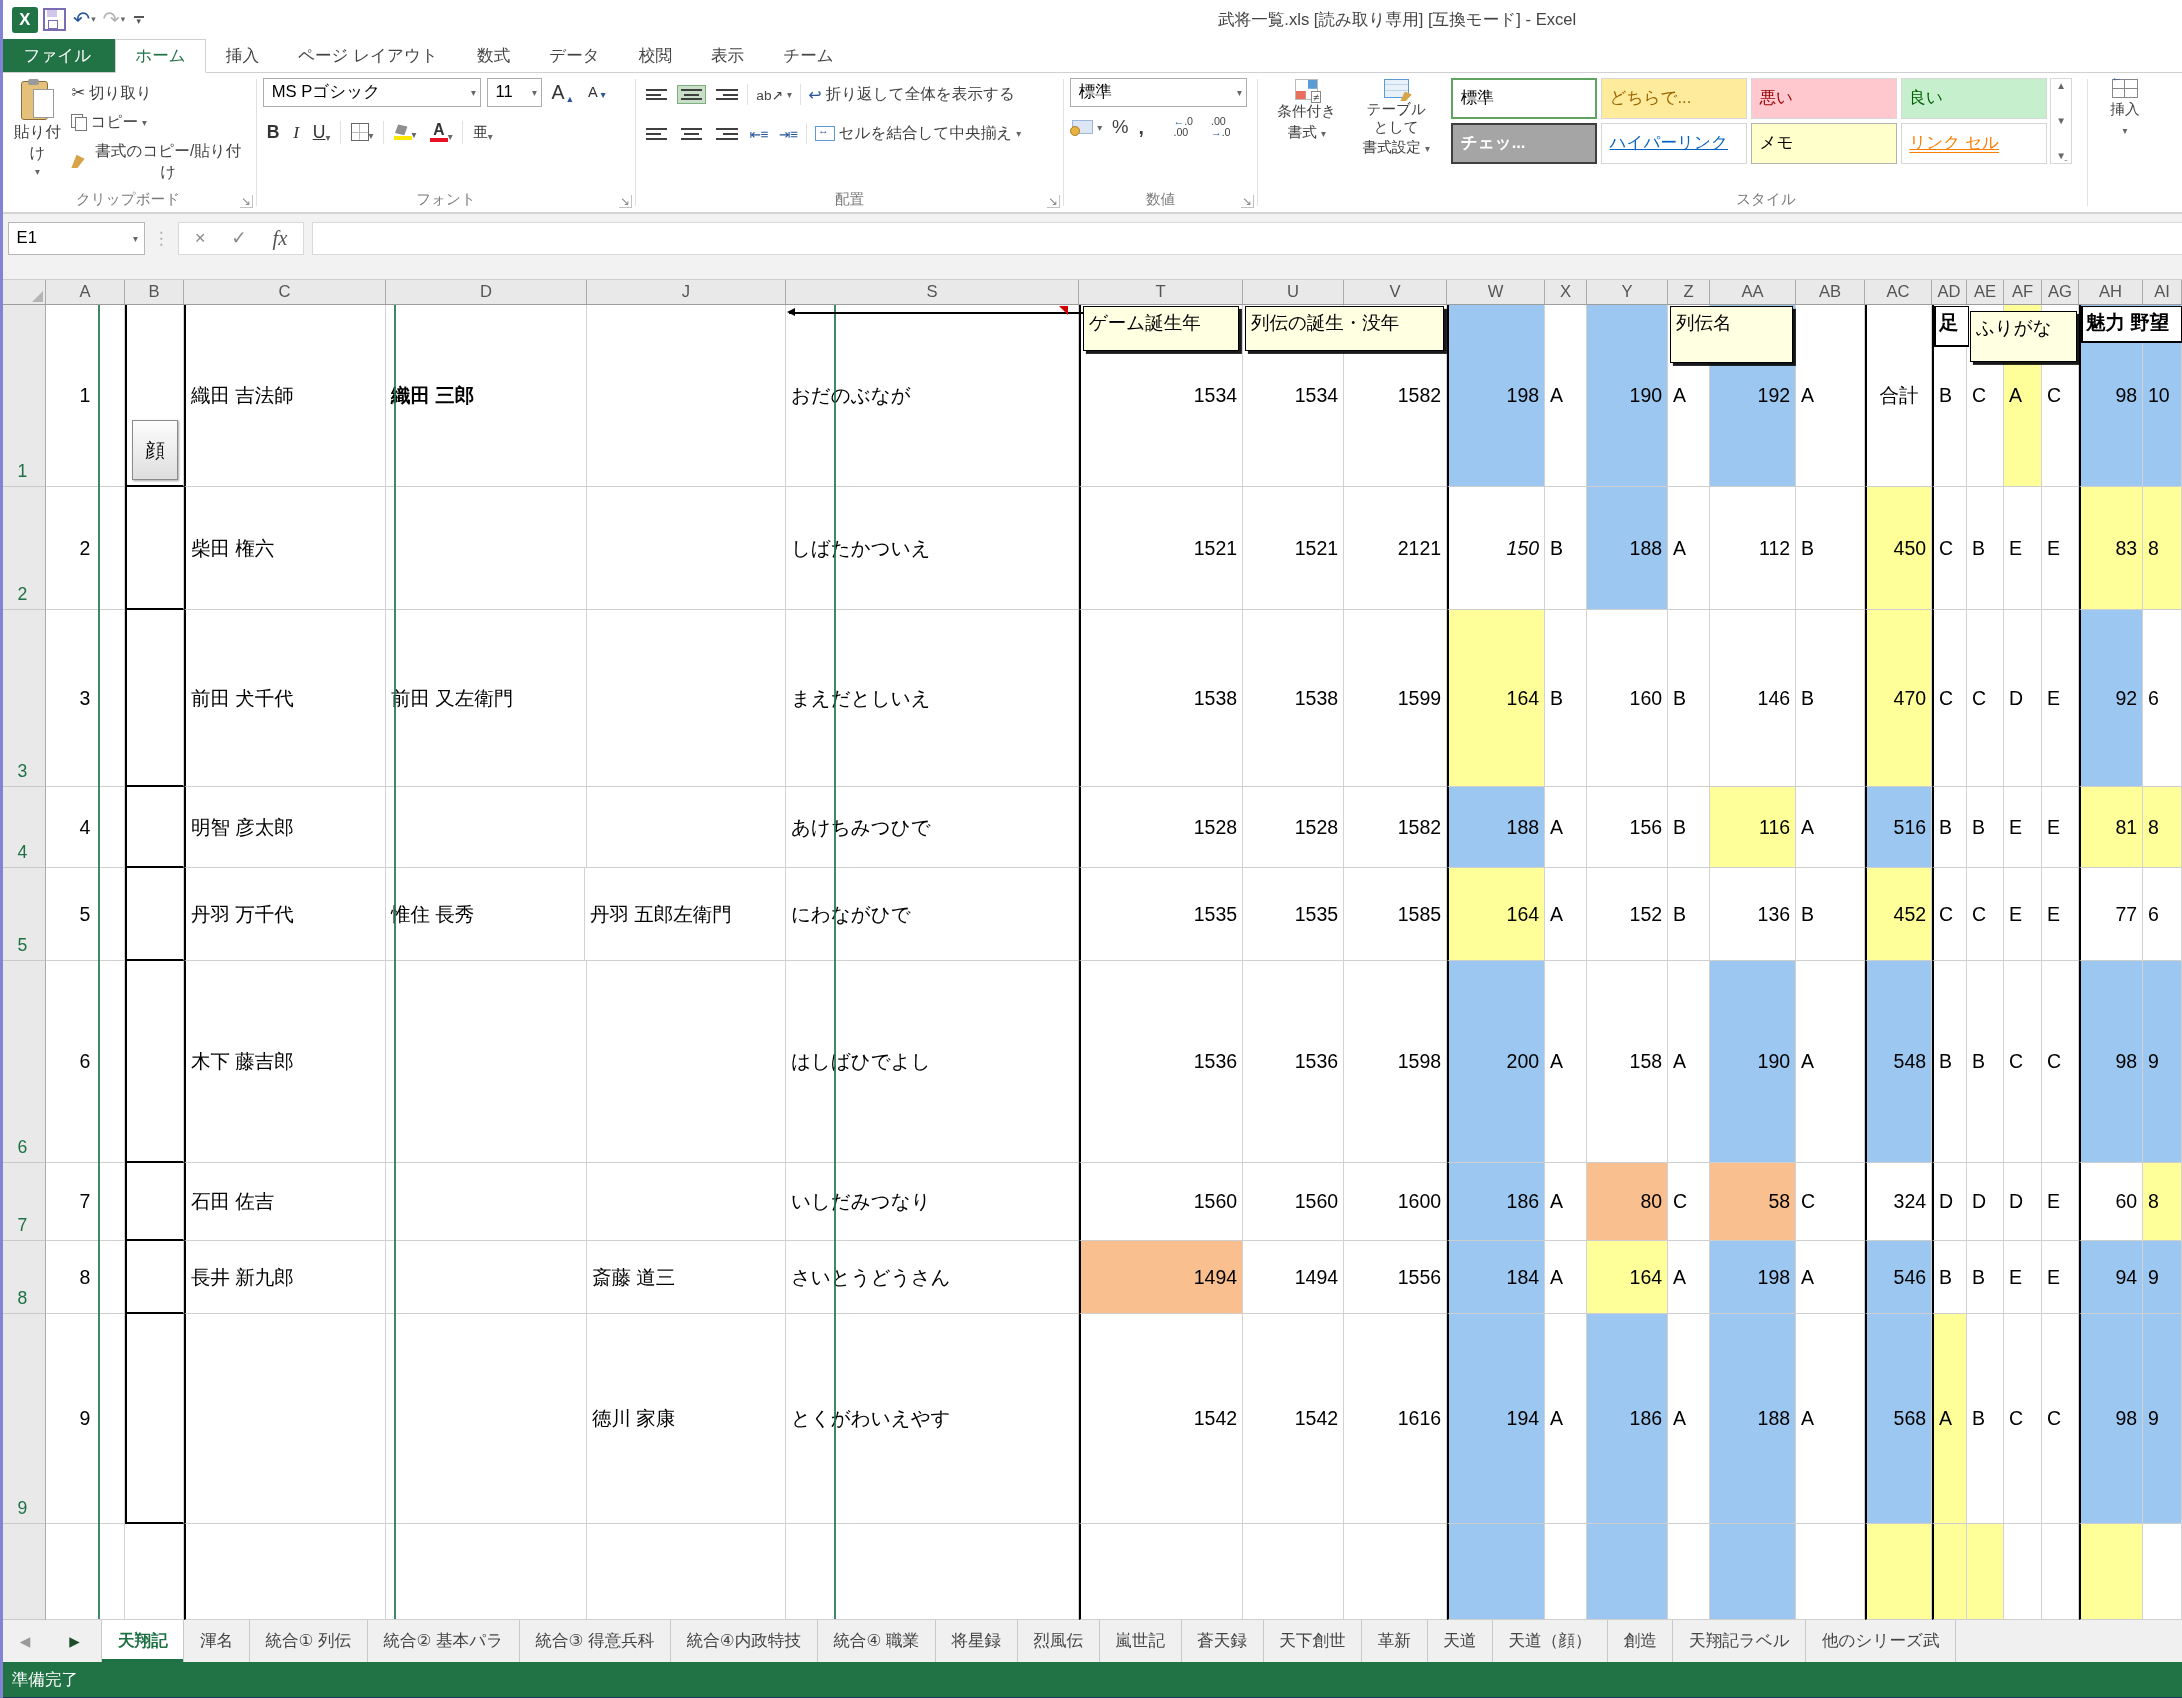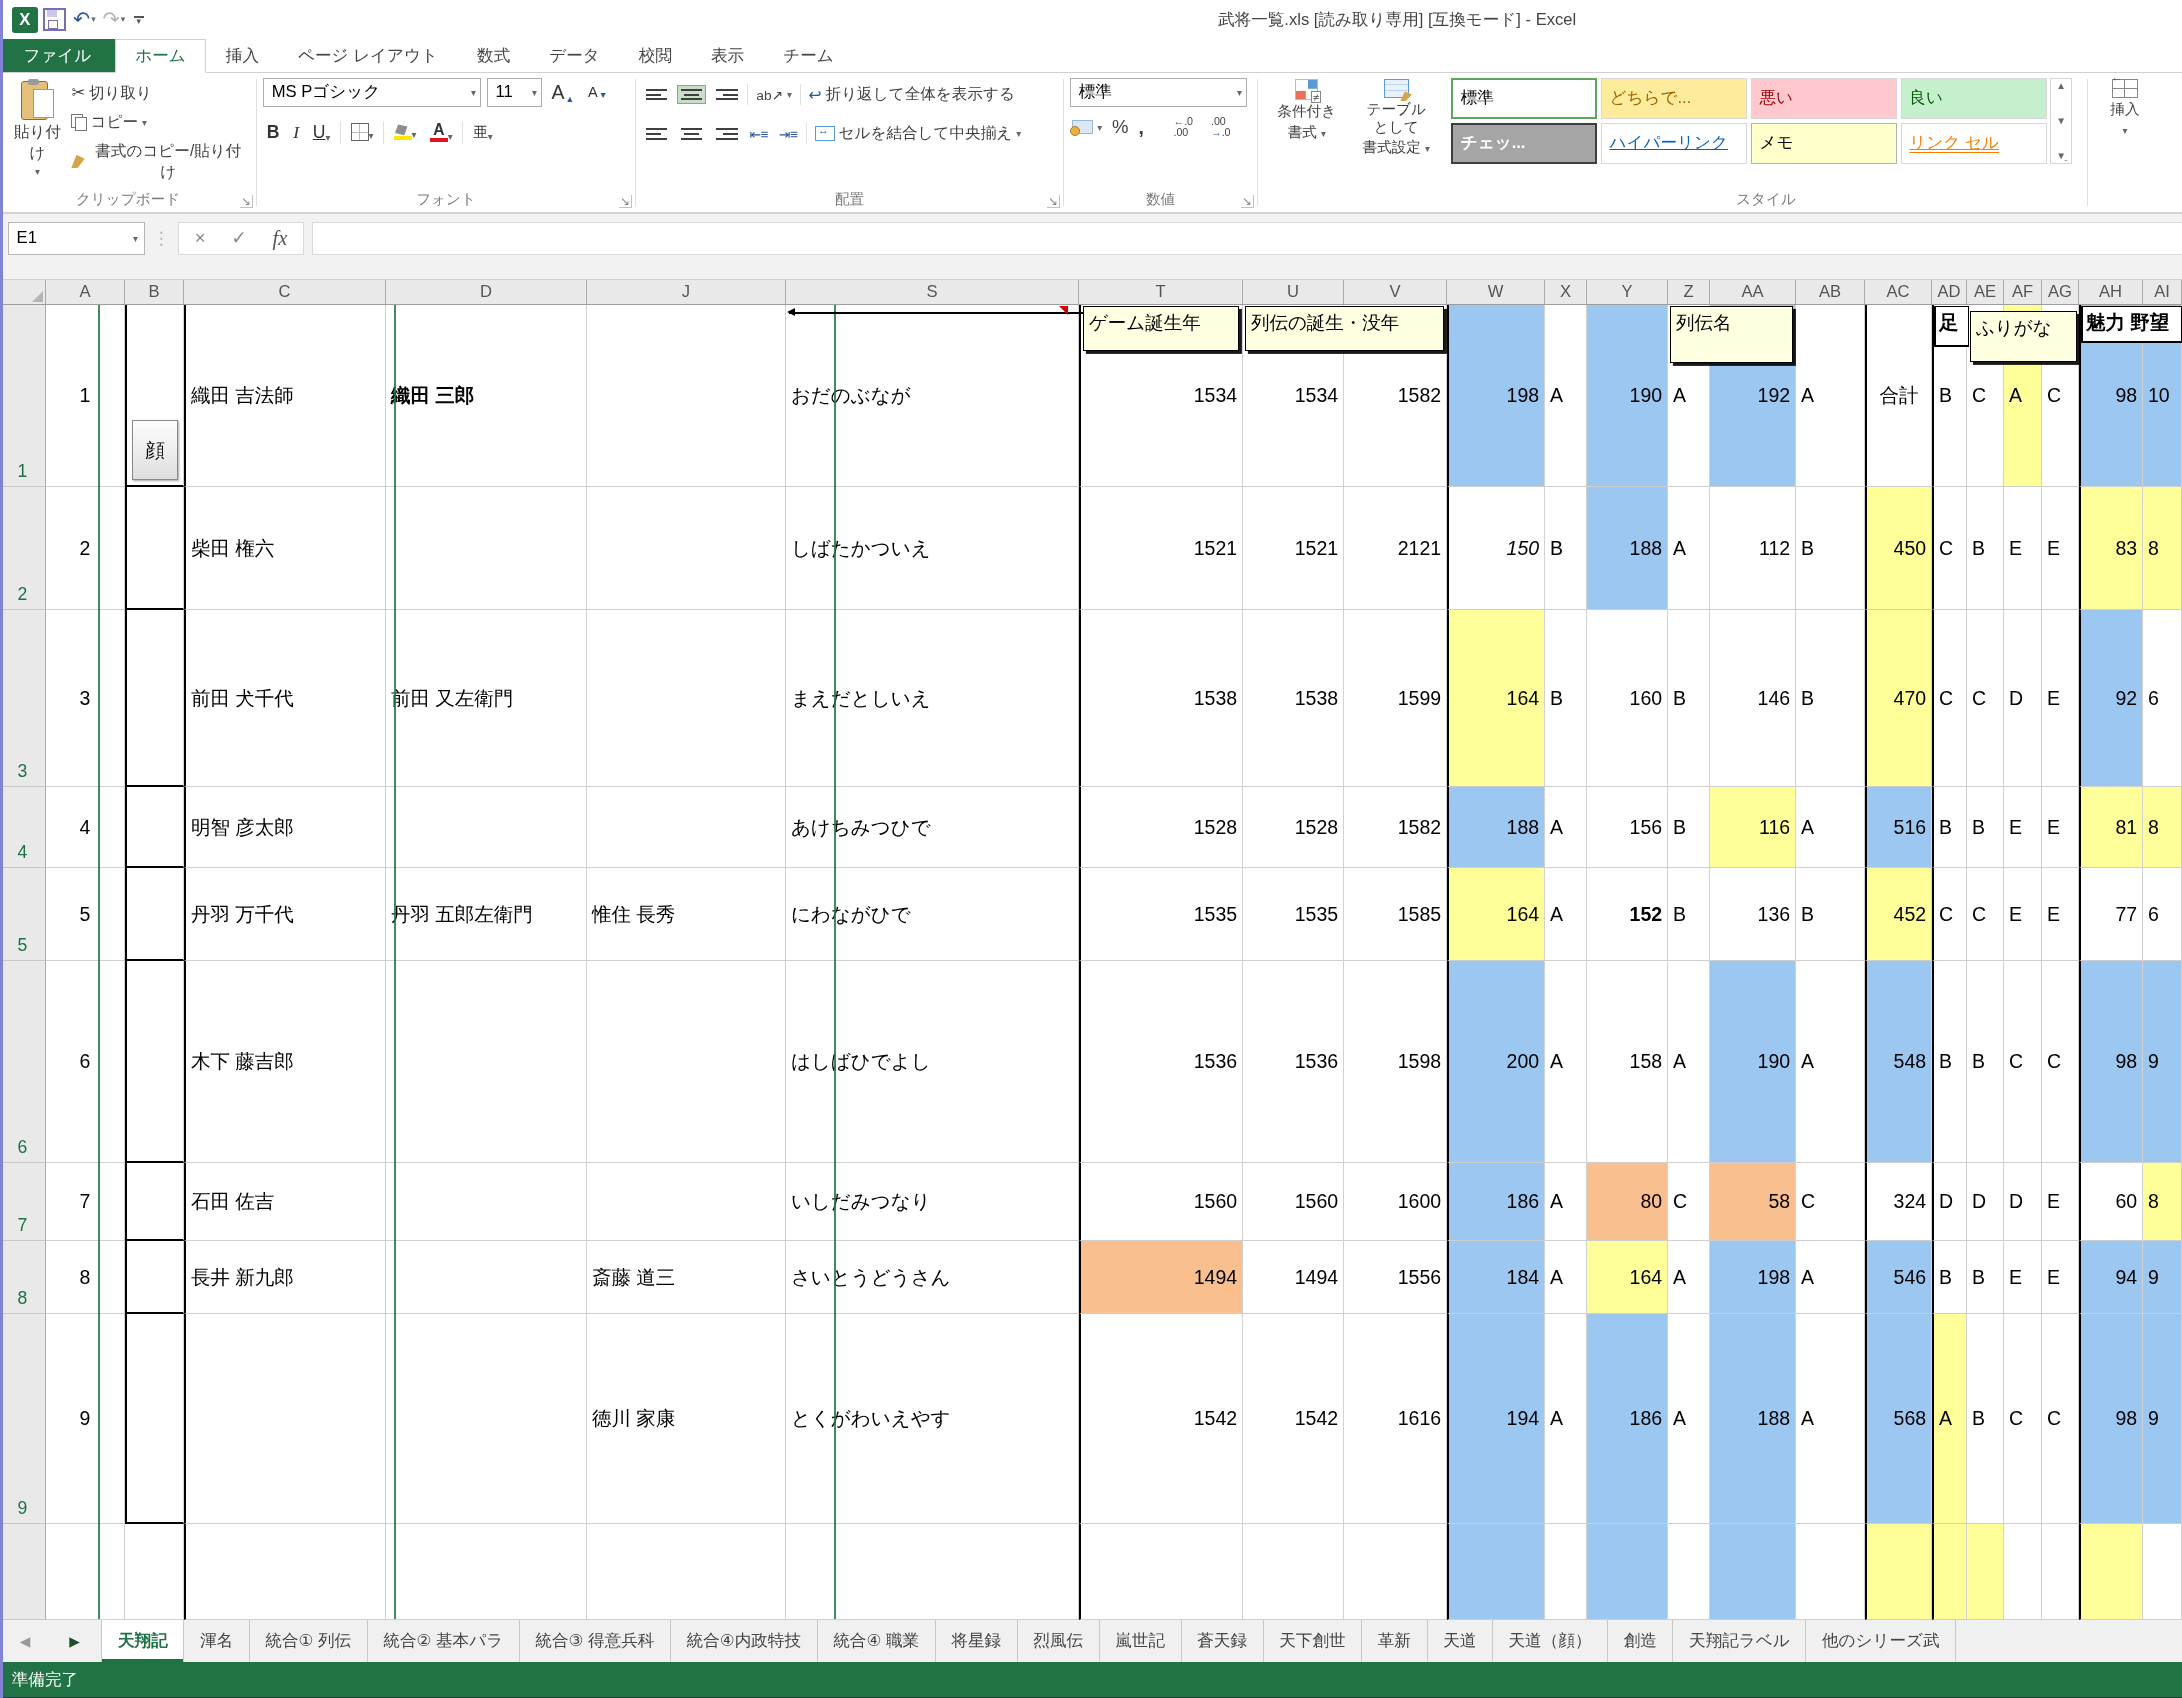--- a/index.html
+++ b/index.html
@@ -570,29 +570,29 @@
         <div class="cell al-l" style="width: 38px;">E</div>
         <div class="cell al-l" style="width: 37px;">E</div>
         <div class="cell al-r bg-yellow th-l" style="width: 64px;">81</div>
         <div class="cell al-l bg-yellow" style="width: 39px;">8</div>
       </div>
       <div class="grow" style="height: 93px;">
         <div class="rowh">5</div>
         <div class="cell al-c" style="width: 79px;">5</div>
         <div class="cell al-l bbox" style="width: 59px;"></div>
         <div class="cell al-l th-l" style="width: 202px;">丹羽 万千代</div>
+        <div class="cell al-l" style="width: 199px;">惟住 長秀</div>
         <div class="cell al-l" style="width: 201px;">丹羽 五郎左衛門</div>
-        <div class="cell al-l" style="width: 199px;">惟住 長秀</div>
         <div class="cell al-l" style="width: 293px;">にわながひで</div>
         <div class="cell al-r th-l" style="width: 164px;">1535</div>
         <div class="cell al-r" style="width: 101px;">1535</div>
         <div class="cell al-r" style="width: 103px;">1585</div>
         <div class="cell al-r bg-yellow th-l" style="width: 98px;">164</div>
         <div class="cell al-l" style="width: 42px;">A</div>
-        <div class="cell al-r" style="width: 81px; font-weight: bold;">152</div>
+        <div class="cell al-r" style="width: 81px;">152</div>
         <div class="cell al-l" style="width: 42px;">B</div>
         <div class="cell al-r" style="width: 86px;">136</div>
         <div class="cell al-l" style="width: 69px;">B</div>
         <div class="cell al-r bg-yellow th-l" style="width: 67px;">452</div>
         <div class="cell al-l th-l" style="width: 35px;">C</div>
         <div class="cell al-l" style="width: 37px;">C</div>
         <div class="cell al-l" style="width: 38px;">E</div>
         <div class="cell al-l" style="width: 37px;">E</div>
         <div class="cell al-r th-l" style="width: 64px;">77</div>
         <div class="cell al-l" style="width: 39px;">6</div>

